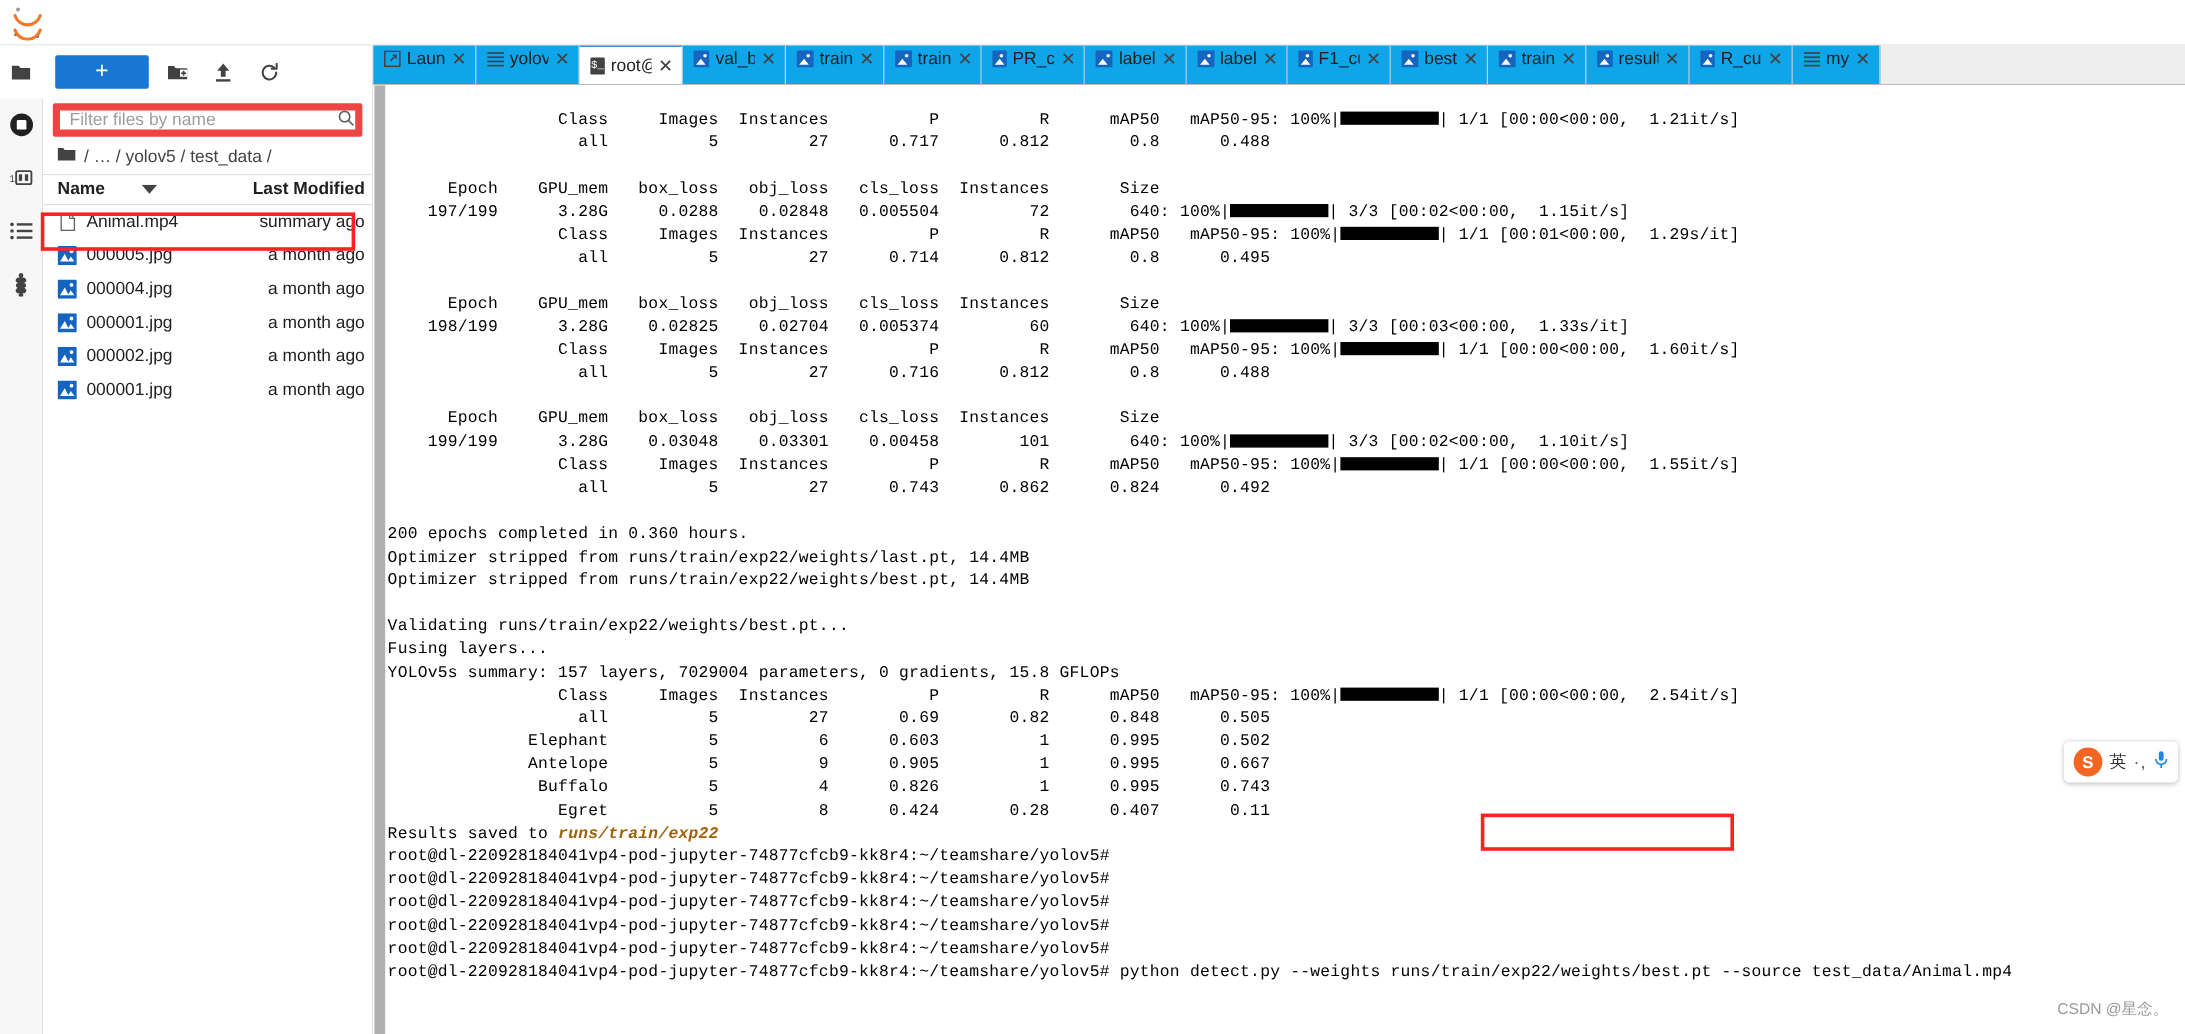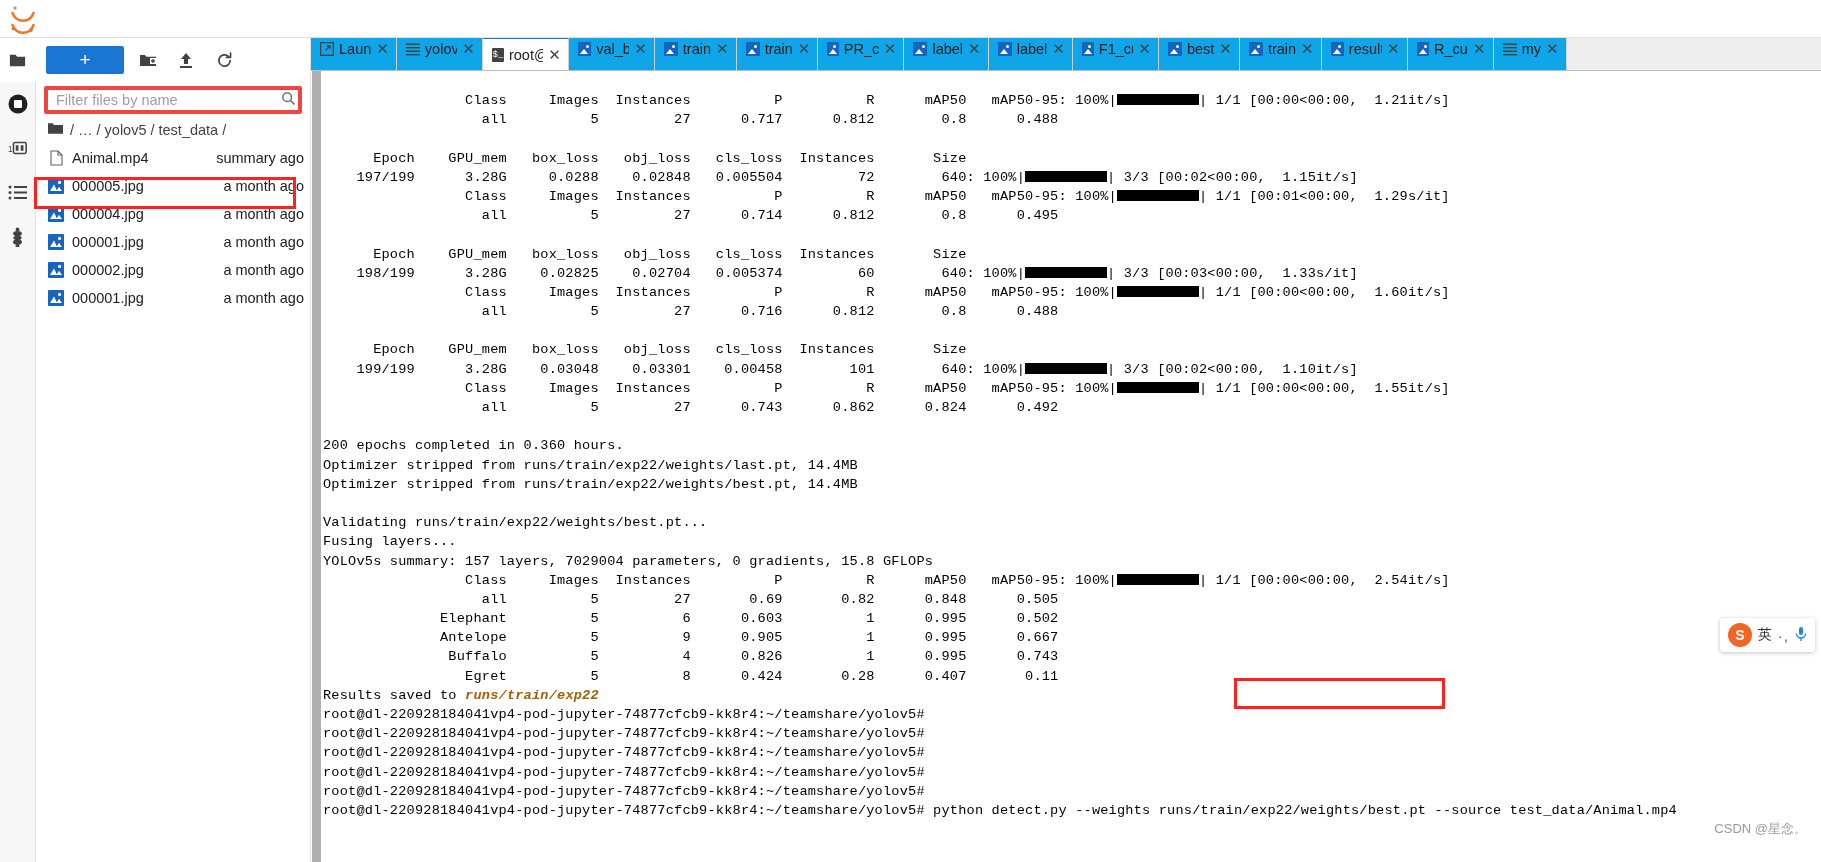--- a/index.html
+++ b/index.html
@@ -45,21 +45,21 @@
   }
   .fb-toolbar{ display:flex; align-items:center; padding:8px 10px 6px 10px; gap:10px; }
   .newbtn{
     background:#1976d2; color:#fff; border:none; border-radius:2px;
     width:78px; height:28px; font-size:19px; line-height:26px; cursor:pointer;
     display:flex; align-items:center; justify-content:center;
   }
   .tb-icon{ width:28px; height:28px; display:flex; align-items:center; justify-content:center; color:#424242; cursor:pointer; }
   .fb-filter{ margin:6px 8px 4px 8px; position:relative; }
   .fb-filter input{
-    width:100%; height:28px; border:4px solid #ef4444; border-radius:2px;
+    width:100%; height:28px; border:6px solid #ef4444; border-radius:2px;
     padding:0 26px 0 8px; font-size:14.5px; color:#404040;
     font-family:"Liberation Sans", sans-serif; outline:none; background:#fff;
   }
   .fb-filter input::placeholder{ color:#9e9e9e; }
   .fb-filter .mag{ position:absolute; right:6px; top:5px; color:#616161; }
   .breadcrumb{ display:flex; align-items:center; gap:3px; padding:4px 10px 6px 12px; font-size:14.5px; color:#424242; }
   .fb-head{
     display:flex; border-top:1px solid #e0e0e0; border-bottom:1px solid #e0e0e0;
     font-size:14.5px; font-weight:bold; color:#212121; height:26px; align-items:center;
   }
@@ -149,21 +149,21 @@
   }
   .sogou-logo{
     width:24px; height:24px; border-radius:50%;
     background:#f26522; color:#fff;
     font-size:14px; font-weight:bold; text-align:center; line-height:24px;
   }
   .sogou-txt{ font-size:14px; color:#333; }
   .sogou-dots{ font-size:15px; color:#555; letter-spacing:1px;}
   .sogou-mic{ color:#1e88e5; font-size:15px; }
   .csdn{
-    position:absolute; right:14px; bottom:24px;
+    position:absolute; right:14px; bottom:12px;
     font-size:13px; color:#9a9a9a;
   }
 </style>
 </head>
 <body>
 
 <div class="menubar">
   <div class="jlogo">
     <svg width="26" height="30" viewBox="0 0 26 30">
       <circle cx="5" cy="4" r="1.7" fill="#9e9e9e"></circle>
@@ -258,20 +258,31 @@
         <span>/</span>
         <span>…</span>
         <span>/</span>
         <span>yolov5</span>
         <span>/</span>
         <span>test_data</span>
         <span>/</span>
       </span>
   </div>
 
+  <div class="fb-head">
+    <div class="c-name">
+      <span>Name</span>
+      <span style="line-height:0;">
+        <svg width="13" height="8" viewBox="0 0 13 8">
+            <path d="M0 0 L13 0 L6.5 7.5 Z" fill="#424242"></path>
+          </svg>
+      </span>
+    </div>
+    <div class="c-mod" style="text-align:right;padding-right:6px;">Last Modified</div>
+  </div>
 
   <div class="fb-list" id="file-list">
       <div class="fb-row">
         <div class="c-name">
           <span class="fileicon"><svg width="16" height="16" viewBox="0 0 16 16">
               <path d="M3 1 h7 l4 4 v10 H3 Z" fill="#fff" stroke="#5f6368" stroke-width="1.1"></path>
               <path d="M10 1 v4 h4" fill="none" stroke="#5f6368" stroke-width="1.1"></path>
             </svg></span>
           <span>Animal.mp4</span>
         </div>

